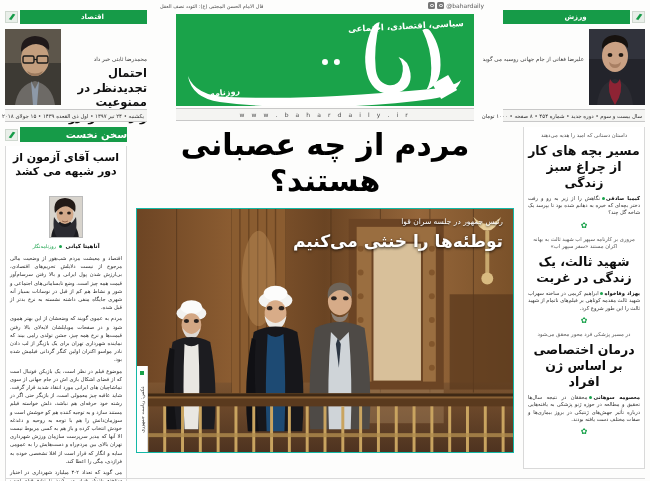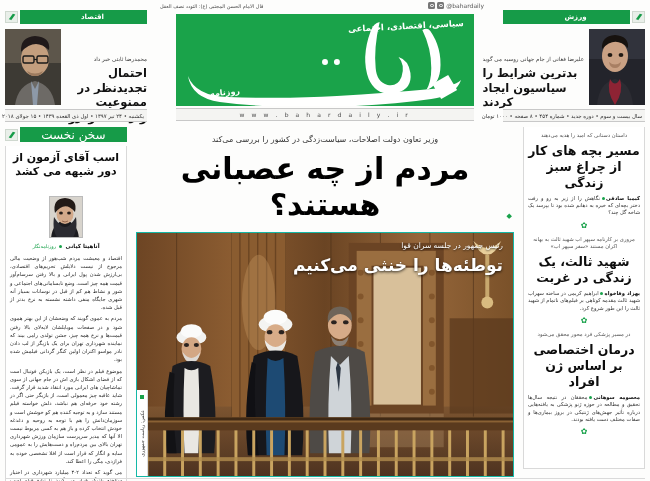--- a/index.html
+++ b/index.html
@@ -244,24 +244,23 @@
     display: flex;
     align-items: center;
     gap: 2px;
     margin-bottom: 4px;
   }
   .col-side.right .sec-head { flex-direction: row-reverse; }
 
   .sec-title {
     background: #169b48;
     color: #fff;
-    font-size: 12px;
-    font-weight: normal;
+    font-size: 10px;
+    font-weight: bold;
     flex: 1;
-    text-align: center;
     padding: 2.5px 0;
     line-height: 10px;
   }
 
   .side-inner {
     border: 1px solid #d9d9d9;
     border-top: none;
     padding: 5px 4px;
     height: 342px;
     overflow: hidden;
@@ -467,21 +466,20 @@
             <path d="M13 20 q13 -14 26 -1 q1 -12 -13 -13 q-14 1 -13 14z" fill="#17120f"></path>
             <path d="M20 33 q6 5 12 0 q-1 6 -6 6 q-5 0 -6 -6z" fill="#a87f63"></path>
             <path d="M8 76 q2 -22 18 -26 q16 4 18 26z" fill="#2c2c33"></path>
             <path d="M21 50 q5 9 10 0 q4 12 -5 26 q-9 -14 -5 -26z" fill="#8e2334"></path>
             <ellipse cx="21" cy="26" rx="2.4" ry="1.9" fill="#221a14"></ellipse>
             <ellipse cx="32" cy="26" rx="2.4" ry="1.9" fill="#221a14"></ellipse>
           </svg>
         </div>
         <div class="promo-text">
           <div class="promo-kicker">علیرضا فغانی از جام جهانی روسیه می گوید</div>
-          <div class="promo-title">بدترین شرایط را سیاسیون ایجاد کردند</div>
         </div>
       </div>
       <div class="promo-footer">سال بیست و سوم • دوره جدید • شماره ۴۵۴ • ۸ صفحه • ۱۰۰۰ تومان</div>
     </div>
 
     <div class="logo-block">
       <div class="social-line">
         <span class="sic"></span>
         <span class="sic"></span>
         <span>@bahardaily</span>
@@ -564,21 +562,20 @@
           <div class="item-kicker">در مسیر پزشکی فرد محور محقق می‌شود</div>
           <div class="item-title">درمان اختصاصی بر اساس ژن افراد</div>
           <div class="item-lede"><b>معصومه سوهانی</b><span class="dot-green"></span><span>محققان در نتیجه سال‌ها تحقیق و مطالعه در حوزه ژنو پزشکی به یافته‌هایی درباره تأثیر جهش‌های ژنتیکی در بروز بیماری‌ها و صفات مختلف دست یافته بودند.</span></div>
         </div>
         <div class="flower">✿</div>
 
       </div>
     </div>
 
     <div class="col-main">
-      <div class="lead-kicker">وزیر تعاون دولت اصلاحات، سیاست‌زدگی در کشور را بررسی می‌کند</div>
       <div class="lead-title">مردم از چه عصبانی هستند؟</div>
       <div class="lead-mark">◆</div>
 
       <div class="photo-wrap">
         <div class="ph-canvas">
           <svg viewBox="0 0 380 245" preserveAspectRatio="none">
             <defs>
               <linearGradient id="wallg" x1="0" y1="0" x2="1" y2="0">
                 <stop offset="0" stop-color="#6d4524"></stop>
                 <stop offset=".25" stop-color="#8b5c31"></stop>

